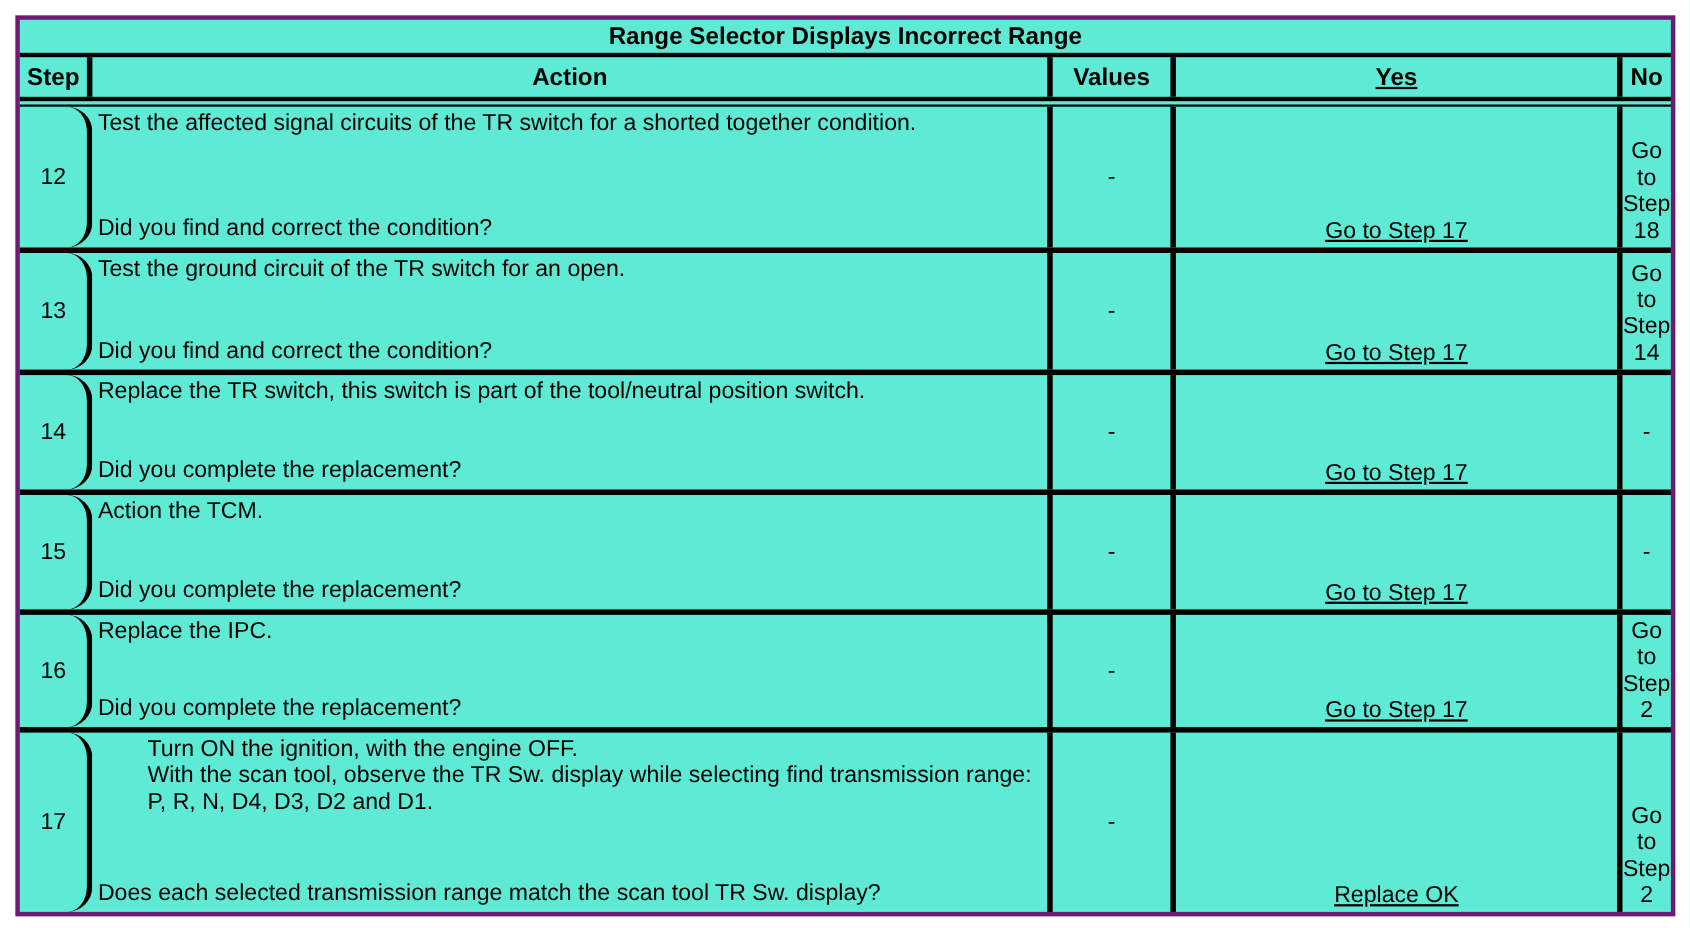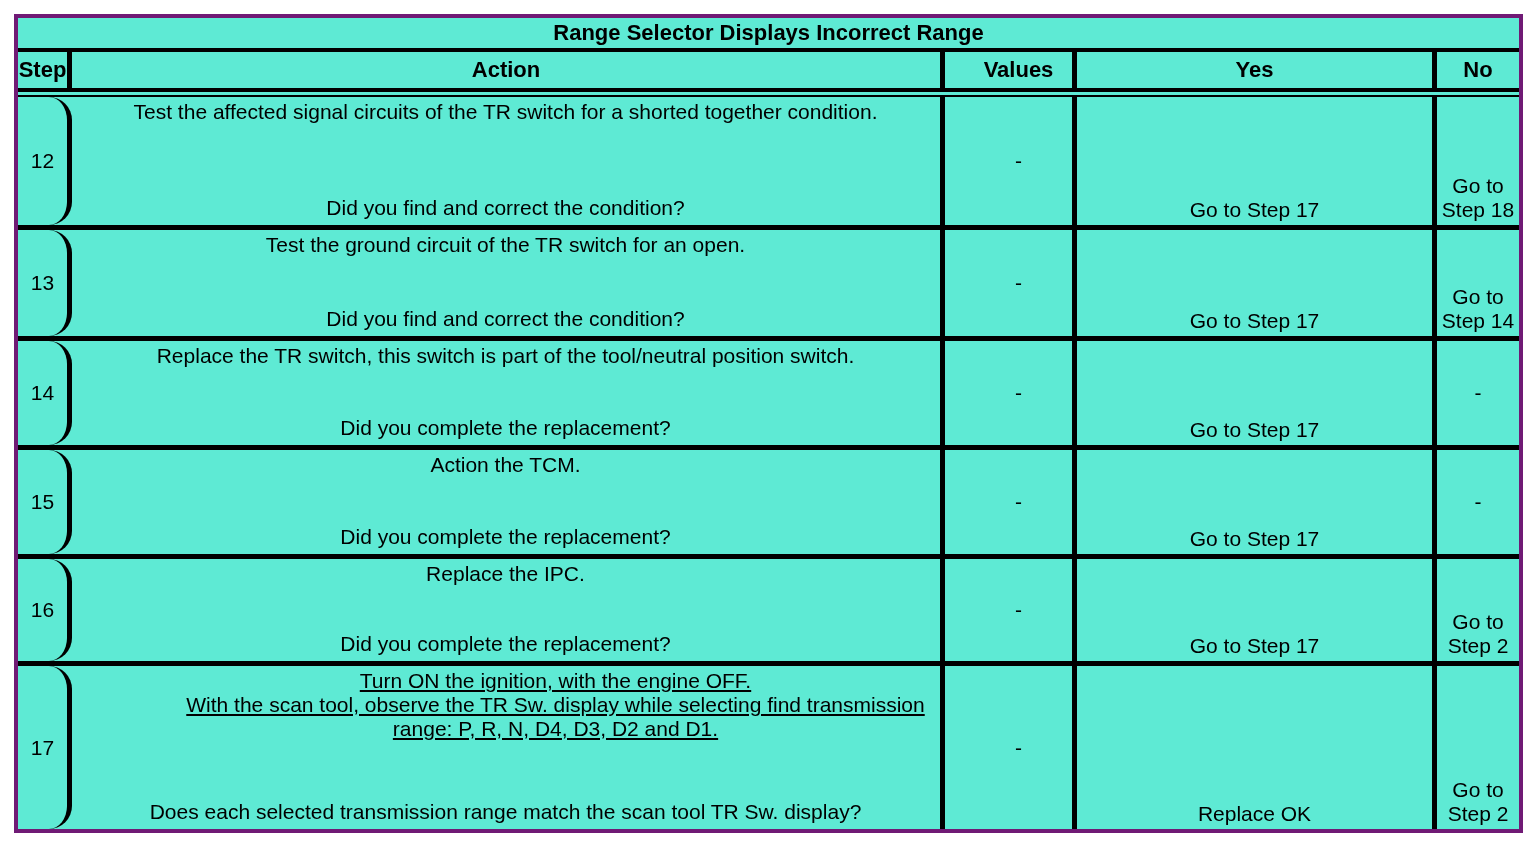--- a/index.html
+++ b/index.html
@@ -39,24 +39,24 @@
   }
   .hcell {
     display: flex;
     align-items: center;
     justify-content: center;
     font-weight: bold;
     font-size: 22px;
     border-right: 5px solid #000;
   }
   .hcell:last-child { border-right: none; }
-  .col-step   { width: 54px;  flex: 0 0 auto; }
+  .col-step   { width: 66px;  flex: 0 0 auto; }
   .col-action { width: 873px; flex: 0 0 auto; }
-  .col-values { width: 112px;  flex: 0 0 auto; margin-left: 20px; }
-  .col-yes    { width: 360px; flex: 0 0 auto; }
+  .col-values { width: 112px;  flex: 0 0 auto; }
+  .col-yes    { width: 406px; flex: 0 0 auto; text-decoration: underline; }
   .col-no     { flex: 1 1 auto; }
   .tbody { display: flex; flex-direction: column; flex: 1 1 auto; }
   .row {
     display: flex;
     border-bottom: 5px solid #000;
     flex: 0 0 auto;
   }
   .row:last-child { border-bottom: none; flex: 1 1 auto; }
   .r12 { height: 133px; }
   .r13 { height: 111px; }
@@ -73,23 +73,22 @@
     display: flex;
     align-items: center;
     justify-content: center;
     border-radius: 23px;
   }
   .cell.action {
     display: flex;
     flex-direction: column;
     justify-content: space-between;
     padding: 3px 6px 5px 5px;
-    text-align: center;
   }
-  .cell.action .indented { margin-left: 100px; text-decoration: underline; }
+  .cell.action .indented { margin-left: 45px; }
   .cell.values {
     display: flex;
     align-items: center;
     justify-content: center;
   }
   .cell.yes, .cell.no {
     display: flex;
     align-items: flex-end;
     justify-content: center;
     text-align: center;

